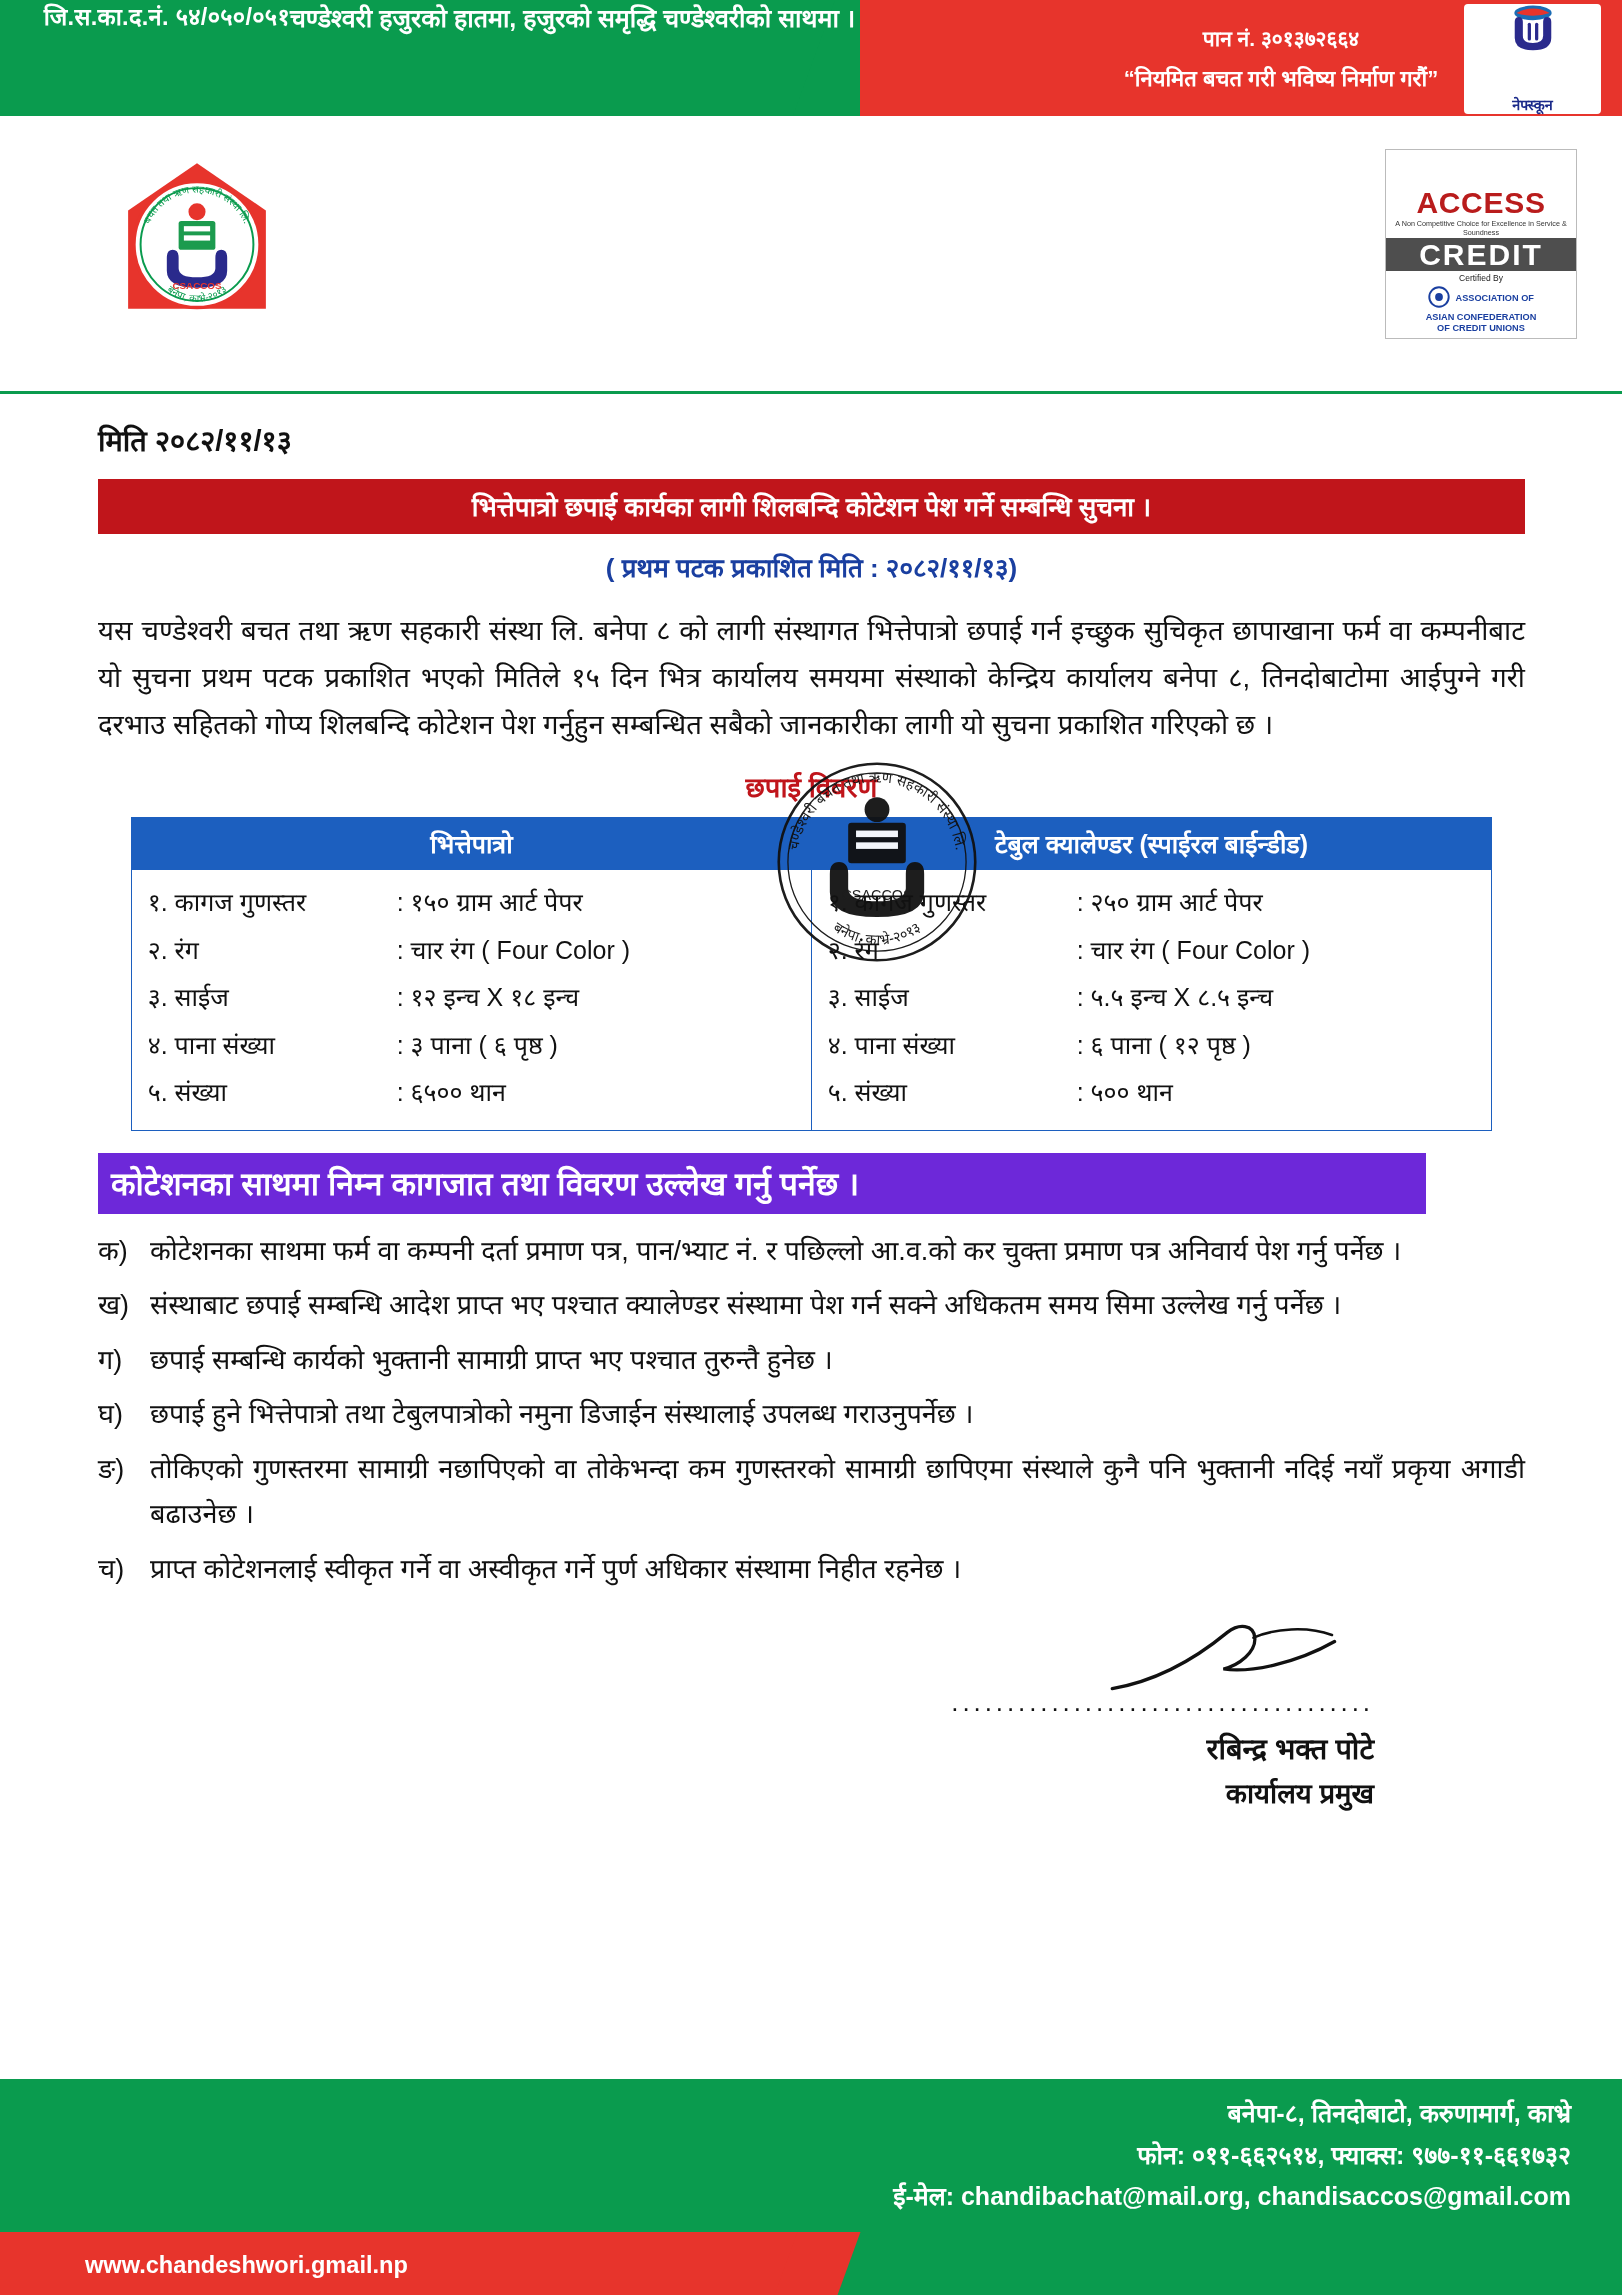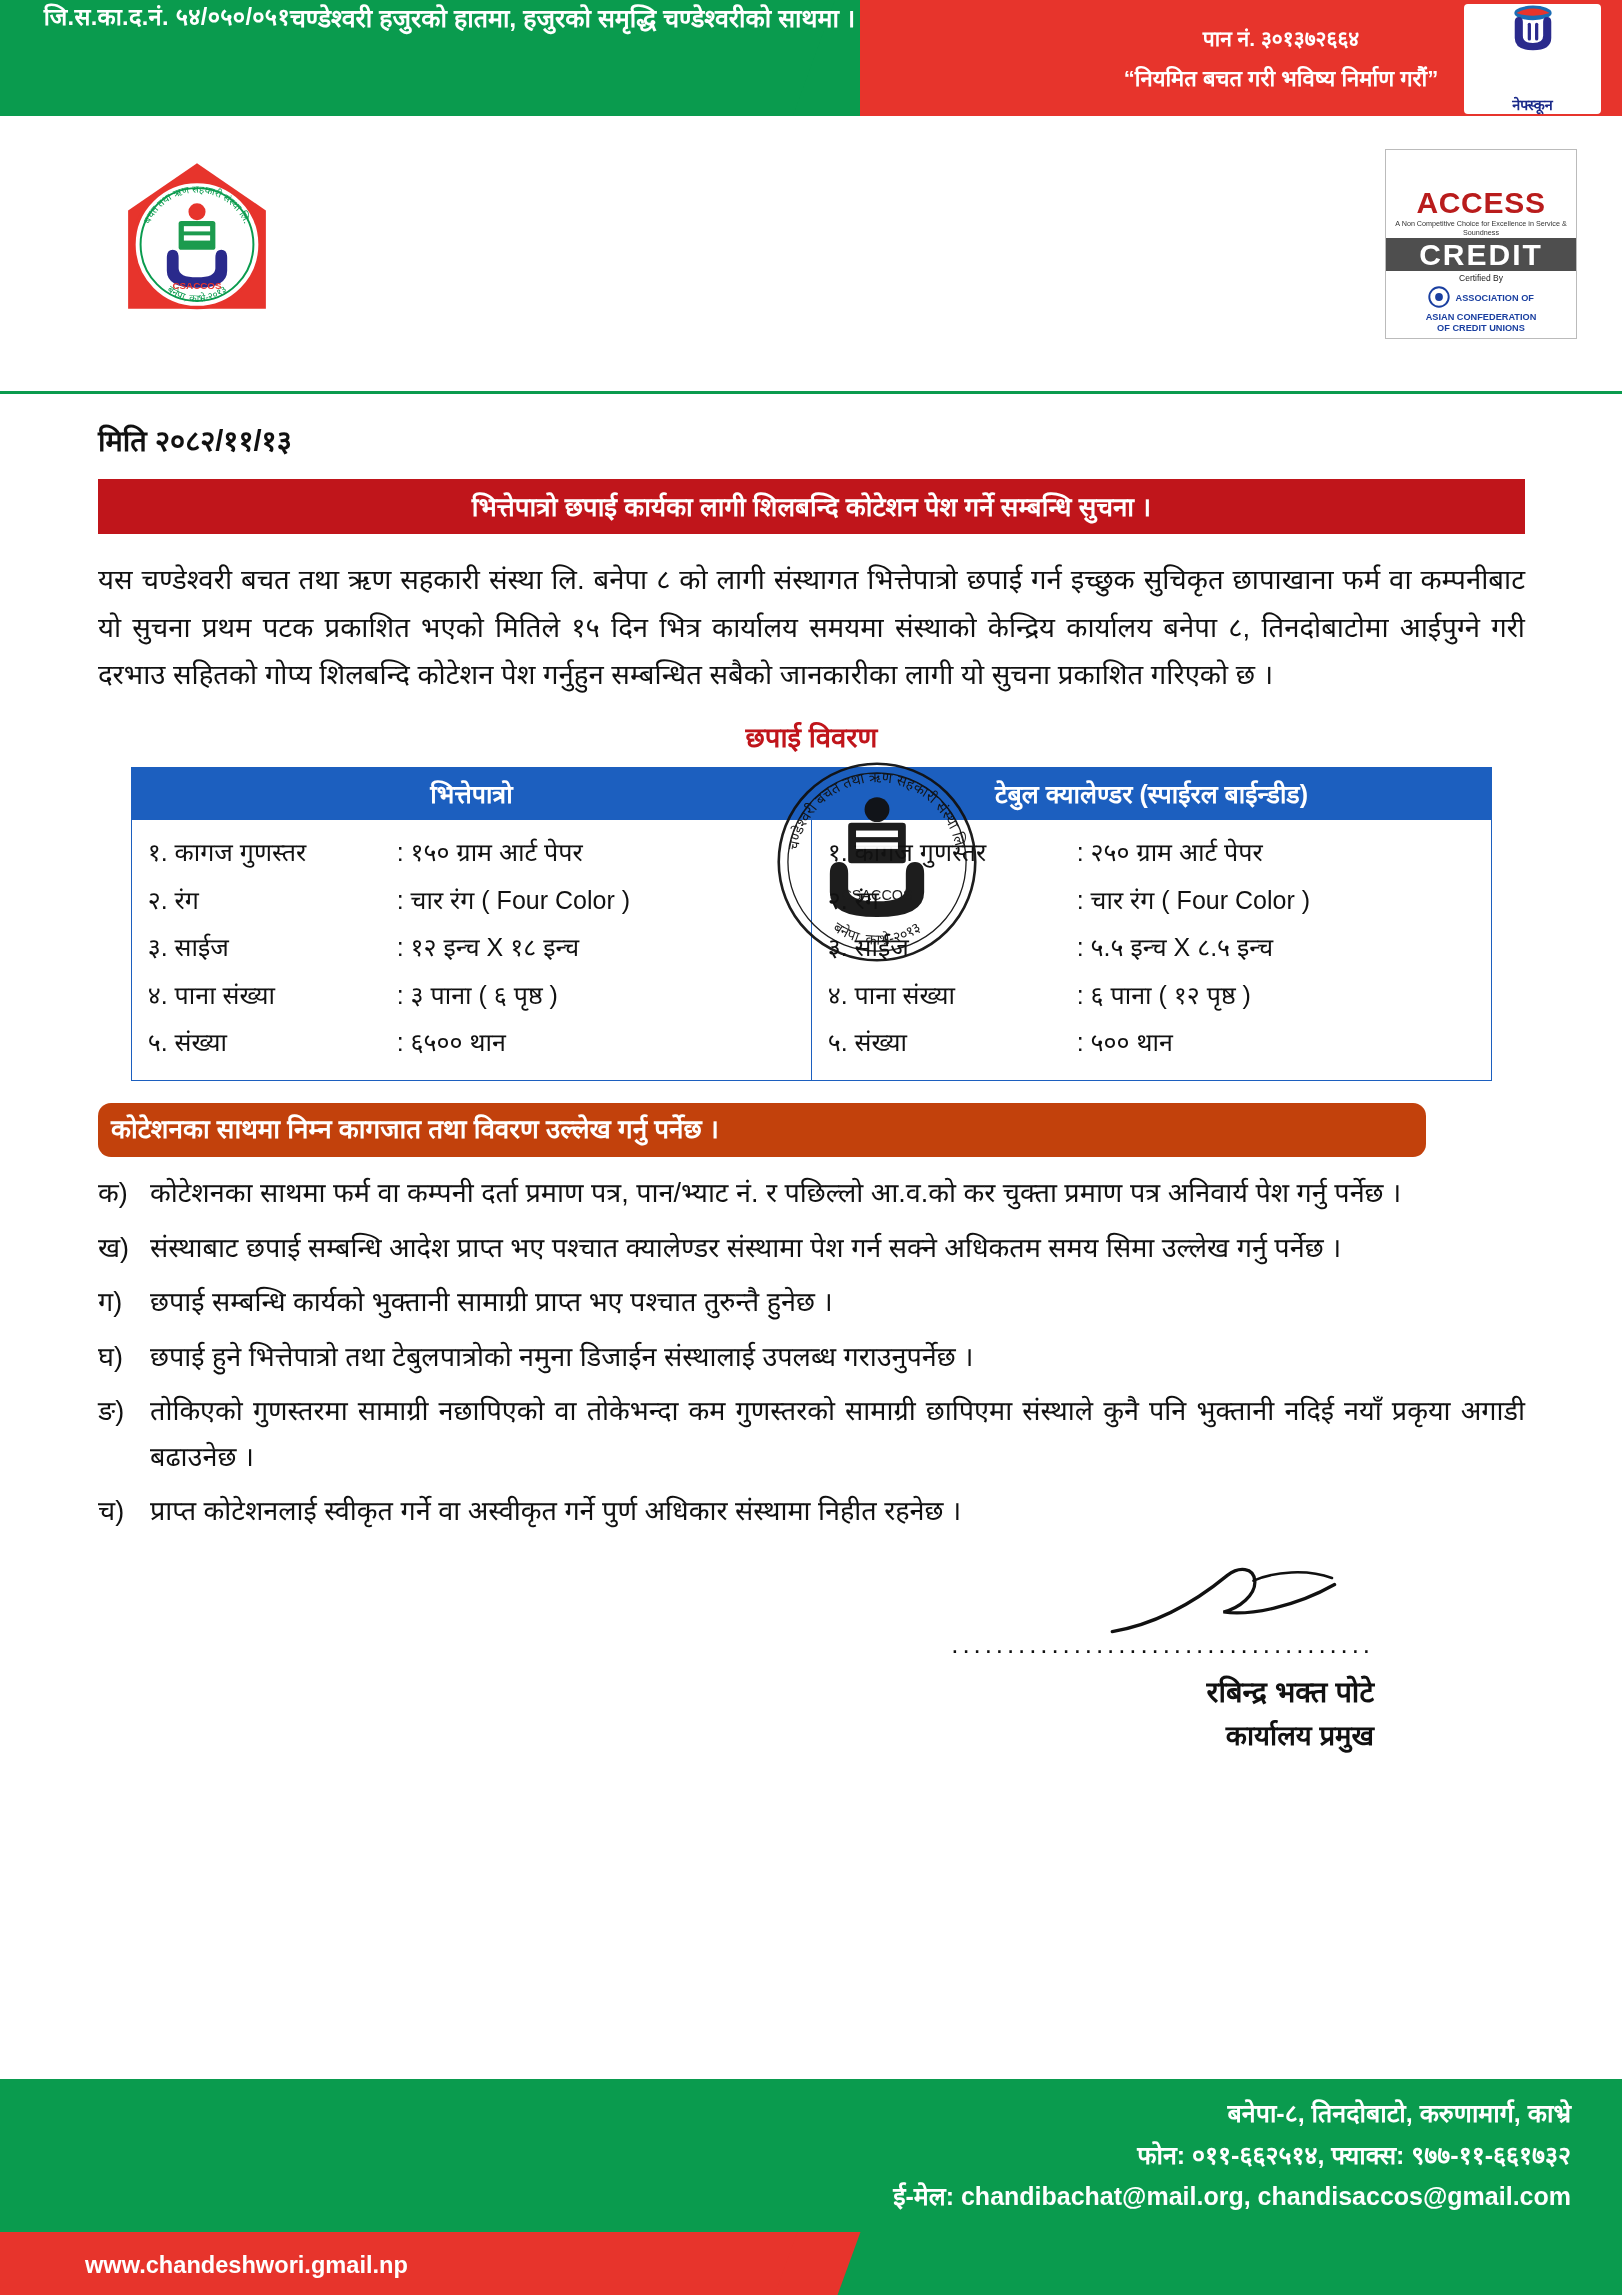--- a/index.html
+++ b/index.html
@@ -304,28 +304,27 @@
     font-size: 25px;
     line-height: 1.9;
     color: #111;
     white-space: nowrap;
   }
   .srow .k { width: 249px; }
   .srow .v { flex: 1; }
 
   .greenbar {
     margin-top: 22px;
-    background: #c2410c;
-    color: #ffffff;
-    font-size: 26px;
+    background: #6d28d9;
+    color: #ffffff;
+    font-size: 32px;
     font-weight: bold;
     padding: 7.9px 13px 10.5px 13px;
     display: inline-block;
     width: 1302px;
-    border-radius: 13px;
   }
 
   .clauses {
     margin-top: 14.4px;
   }
   .clause {
     display: flex;
     font-size: 27px;
     line-height: 1.68;
     color: #111;
@@ -514,20 +513,21 @@
   
   <div class="refrow">
     <div class="right">
       <span>मिति</span>
       <span>२०८२/११/१३</span>
     </div>
   </div>
 
   
   <div class="redbar">भित्तेपात्रो छपाई कार्यका लागी शिलबन्दि कोटेशन पेश गर्ने सम्बन्धि सुचना ।</div>
+  <div class="pubdate">( प्रथम पटक प्रकाशित मिति : २०८२/११/१३)</div>
 
   
   <div class="para">यस चण्डेश्वरी बचत तथा ऋण सहकारी संस्था लि. बनेपा ८ को लागी संस्थागत भित्तेपात्रो छपाई गर्न इच्छुक सुचिकृत छापाखाना फर्म वा कम्पनीबाट यो सुचना प्रथम पटक प्रकाशित भएको मितिले १५ दिन भित्र कार्यालय समयमा संस्थाको केन्द्रिय कार्यालय बनेपा ८, तिनदोबाटोमा आईपुग्ने गरी दरभाउ सहितको गोप्य शिलबन्दि कोटेशन पेश गर्नुहुन सम्बन्धित सबैको जानकारीका लागी यो सुचना प्रकाशित गरिएको छ ।</div>
 
   
   <div class="section-title">छपाई विवरण</div>
   <table class="spec">
     <thead>
       <tr>
         <th>भित्तेपात्रो</th>

